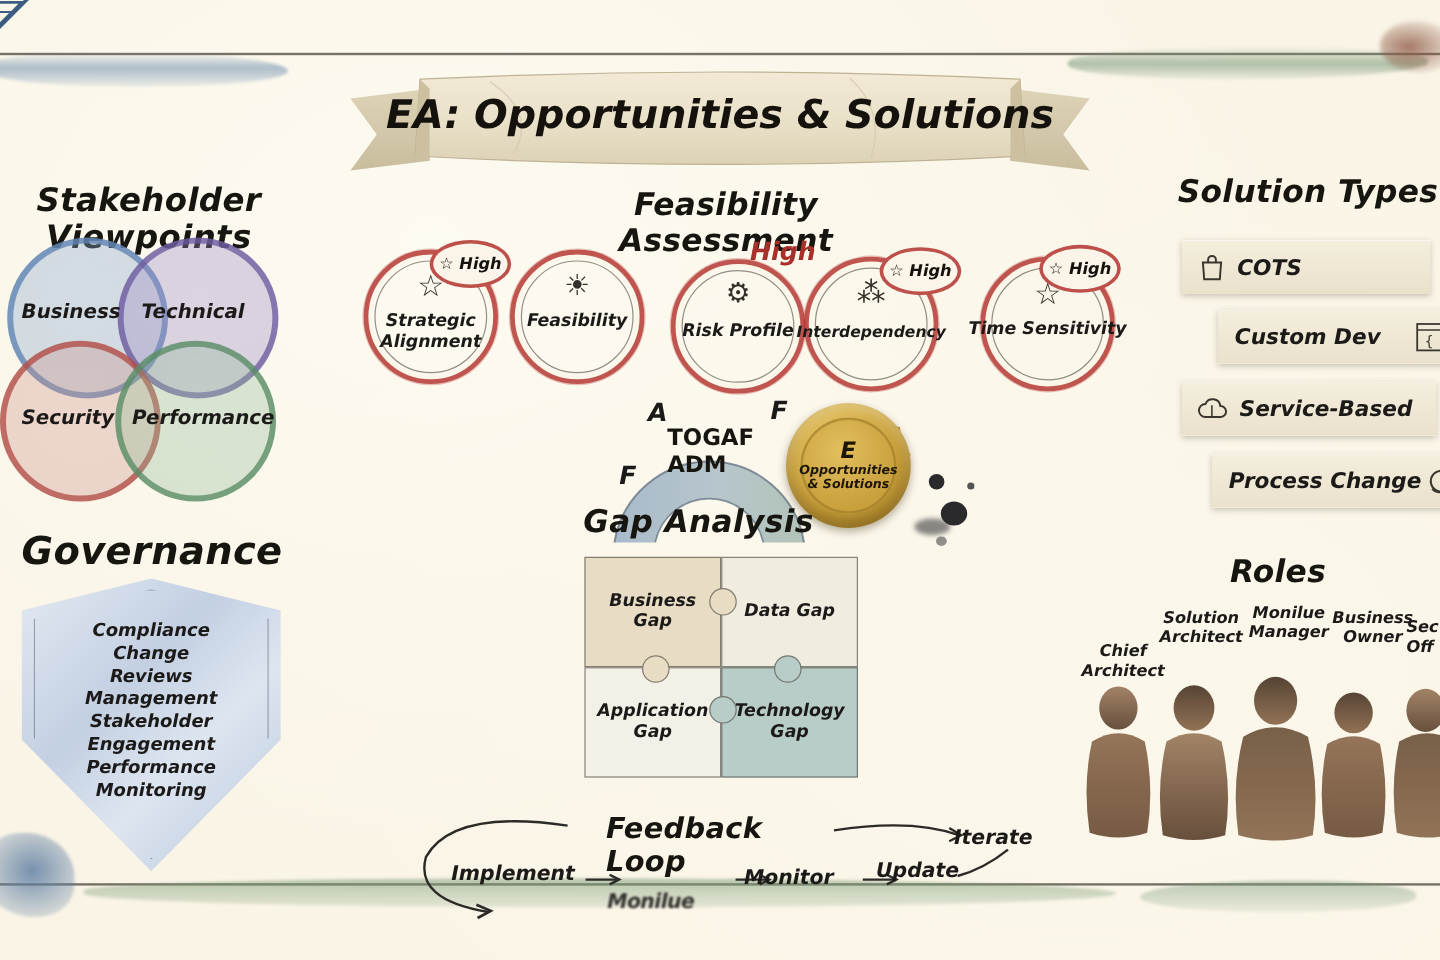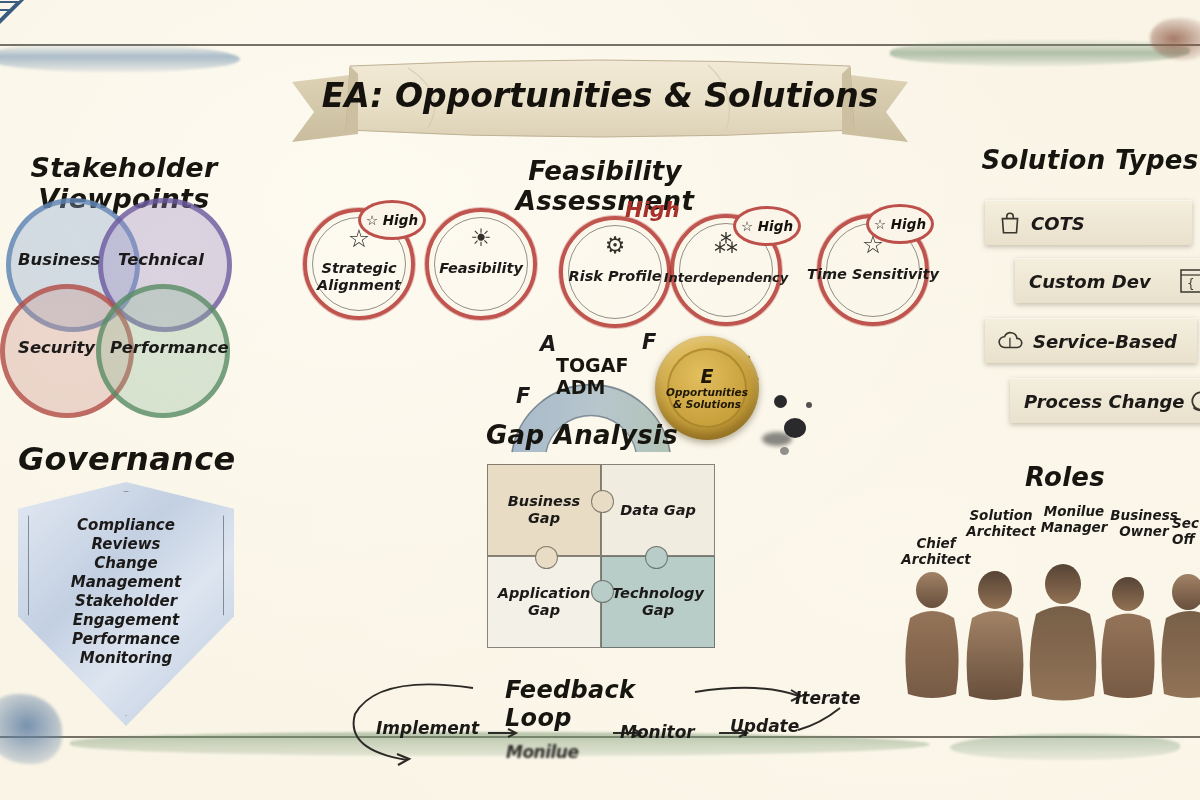--- a/index.html
+++ b/index.html
@@ -192,22 +192,22 @@
     <div class="venn-lbl hand" style="left:110px;top:140px;">Performance</div>
   </div>
 
   <div class="sect-title abs" style="left:18px;top:440px;width:216px;text-align:center;font-size:32px;">Governance</div>
 
   <div id="shield">
     <div class="sh"></div>
     <div class="sh-in"></div>
     <div class="list hand">
       <div>Compliance</div>
+      <div>Change</div>
       <div>Reviews</div>
-      <div>Change</div>
       <div>Management</div>
       <div>Stakeholder</div>
       <div>Engagement</div>
       <div>Performance</div>
       <div>Monitoring</div>
     </div>
   </div>
 
   <div class="sect-title abs" style="left:440px;top:156px;width:330px;text-align:center;font-size:26px;">Feasibility Assessment</div>
 

